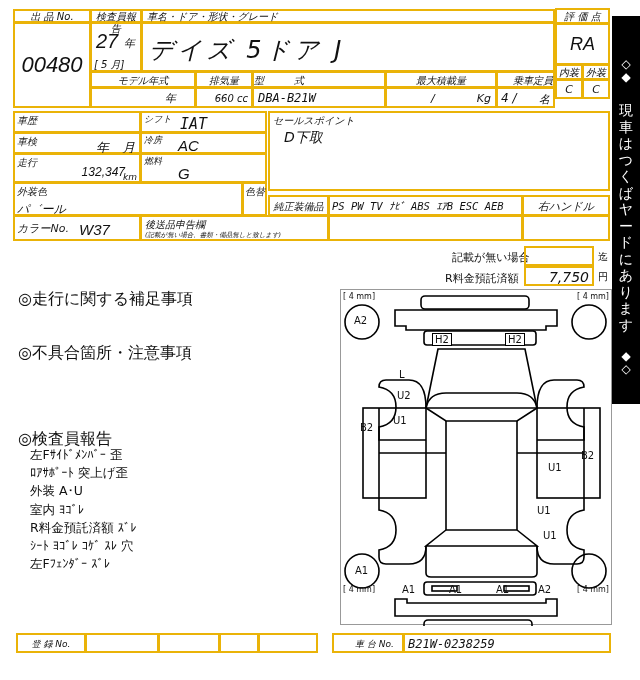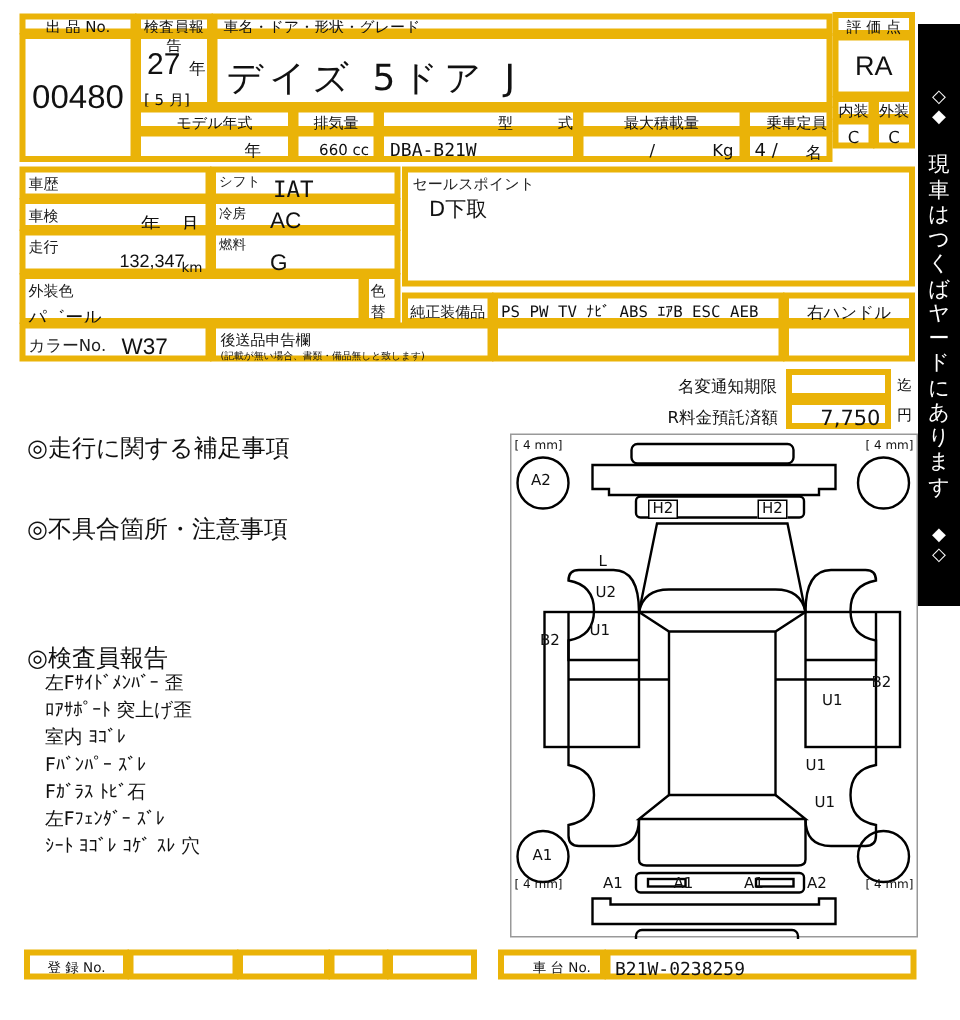--- a/index.html
+++ b/index.html
@@ -1,20 +1,20 @@
 <!DOCTYPE html>
 <html><head>
 <meta charset="utf-8">
 <style>
   html, body { margin:0; padding:0; background:#fff; }
   body { width:640px; height:680px; position:relative; overflow:hidden;
          font-family:"DejaVu Sans", sans-serif; color:#111; }
   .abs { position:absolute; box-sizing:border-box; }
   .lbl { font-size:10px; color:#222; }
-  .cell { position:absolute; box-sizing:border-box; border:4px solid #eab308; }
+  .cell { position:absolute; box-sizing:border-box; border:2px solid #eab308;font-style:italic; }
   .mono { font-family:"DejaVu Sans Mono", monospace; }
   .big { font-family:"Liberation Sans", sans-serif; }
   .center { display:flex; align-items:center; justify-content:center; }
   .side { background:#000; color:#fff; }
   .note { font-size:16px; line-height:18px; }
 </style>
 </head>
 <body>
 
 <div class="cell" style="left:13px;top:9px;width:78px;height:14px;font-size:10px;text-align:center;line-height:12px;">出 品 No.</div>
@@ -36,21 +36,21 @@
 <div class="cell center big" style="left:555px;top:23px;width:55px;height:42px;font-size:18px;">RA</div>
 <div class="cell" style="left:555px;top:64px;width:28px;height:16px;font-size:10px;text-align:center;line-height:14px;">内装</div>
 <div class="cell" style="left:582px;top:64px;width:28px;height:16px;font-size:10px;text-align:center;line-height:14px;">外装</div>
 <div class="cell" style="left:555px;top:79px;width:28px;height:20px;font-size:11px;text-align:center;line-height:18px;">C</div>
 <div class="cell" style="left:582px;top:79px;width:28px;height:20px;font-size:11px;text-align:center;line-height:18px;">C</div>
 
 <div class="cell" style="left:90px;top:71px;width:106px;height:17px;font-size:10px;text-align:center;line-height:15px;">モデル年式</div>
 <div class="cell" style="left:90px;top:87px;width:106px;height:21px;font-size:11px;text-align:right;padding-right:18px;line-height:19px;">年</div>
 <div class="cell" style="left:195px;top:71px;width:58px;height:17px;font-size:10px;text-align:center;line-height:15px;">排気量</div>
 <div class="cell" style="left:195px;top:87px;width:58px;height:21px;font-size:10px;text-align:right;padding-right:3px;line-height:19px;">660 cc</div>
-<div class="cell" style="left:252px;top:71px;width:134px;height:17px;font-size:10px;text-align:right;line-height:15px;white-space:pre;">型　　　式</div>
+<div class="cell" style="left:252px;top:71px;width:134px;height:17px;font-size:10px;text-align:left;line-height:15px;white-space:pre;">型　　　式</div>
 <div class="cell mono" style="left:252px;top:87px;width:134px;height:21px;font-size:12px;padding-left:4px;line-height:19px;">DBA-B21W</div>
 <div class="cell" style="left:385px;top:71px;width:112px;height:17px;font-size:10px;text-align:center;line-height:15px;">最大積載量</div>
 <div class="cell" style="left:385px;top:87px;width:112px;height:21px;">
   <span class="abs" style="left:44px;top:3px;font-size:11px;">/</span>
   <span class="abs" style="right:4px;top:3px;font-size:11px;">Kg</span>
 </div>
 <div class="cell" style="left:496px;top:71px;width:59px;height:17px;font-size:10px;text-align:right;line-height:15px;">乗車定員</div>
 <div class="cell" style="left:496px;top:87px;width:59px;height:21px;">
   <span class="abs" style="left:3px;top:2px;font-size:12px;">4 /</span>
   <span class="abs" style="right:3px;top:3px;font-size:11px;">名</span>
@@ -105,44 +105,44 @@
 <div class="cell" style="left:268px;top:195px;width:61px;height:21px;font-size:10px;line-height:19px;text-align:center;">
   <span>純正装備品</span>
 </div>
 <div class="cell" style="left:328px;top:195px;width:195px;height:21px;">
   <span class="abs mono" style="left:2px;top:3px;font-size:10.5px;white-space:nowrap;">PS PW TV ﾅﾋﾞ ABS ｴｱB ESC AEB</span>
 </div>
 <div class="cell" style="left:522px;top:195px;width:88px;height:21px;font-size:11px;text-align:center;line-height:19px;">
   <span>右ハンドル</span>
 </div>
 
-<span class="abs" style="left:452px;top:250px;font-size:11px;">名変通知期限</span>
+<span class="abs" style="left:452px;top:250px;font-size:11px;">記載が無い場合</span>
 <div class="cell" style="left:524px;top:246px;width:70px;height:20px;"></div>
 <span class="abs" style="left:598px;top:250px;font-size:10px;">迄</span>
 <span class="abs" style="left:445px;top:271px;font-size:11px;">R料金預託済額</span>
 <div class="cell" style="left:524px;top:266px;width:70px;height:20px;text-align:right;padding-right:3px;font-size:14px;line-height:18px;">7,750</div>
 <span class="abs" style="left:598px;top:270px;font-size:10px;">円</span>
 
 <div class="abs side" style="left:612px;top:16px;width:28px;height:388px;">
   <div class="abs" style="left:7px;top:42px;width:14px;font-size:12px;line-height:13px;word-break:break-all;text-align:center;">◇◆</div>
   <div class="abs" style="left:6px;top:86px;width:16px;font-size:14px;line-height:16.5px;word-break:break-all;text-align:center;">現車はつくばヤードにあります</div>
   <div class="abs" style="left:7px;top:334px;width:14px;font-size:12px;line-height:13px;word-break:break-all;text-align:center;">◆◇</div>
 </div>
 
 <div class="abs note" style="left:18px;top:290px;">◎走行に関する補足事項</div>
 <div class="abs note" style="left:18px;top:344px;">◎不具合箇所・注意事項</div>
 <div class="abs note" style="left:18px;top:430px;">◎検査員報告</div>
 <div class="abs note" style="left:30px;top:446px;font-size:12.5px;line-height:18.2px;">
   <div>左Fｻｲﾄﾞﾒﾝﾊﾞｰ 歪</div>
   <div>ﾛｱｻﾎﾟｰﾄ 突上げ歪</div>
+  <div>外装 A･U</div>
   <div>室内 ﾖｺﾞﾚ</div>
-  <div>Fﾊﾞﾝﾊﾟｰ ｽﾞﾚ</div>
-  <div>Fｶﾞﾗｽ ﾄﾋﾞ石</div>
+  <div>R料金預託済額 ｽﾞﾚ</div>
+  <div>ｼｰﾄ ﾖｺﾞﾚ ｺｹﾞ ｽﾚ 穴</div>
   <div>左Fﾌｪﾝﾀﾞｰ ｽﾞﾚ</div>
-  <div>ｼｰﾄ ﾖｺﾞﾚ ｺｹﾞ ｽﾚ 穴</div>
 </div>
 
 <div class="abs" style="left:340px;top:289px;width:272px;height:336px;border:1px solid #999;">
   <svg width="272" height="336" viewBox="0 0 272 336" style="position:absolute;left:0;top:0;">
     <g fill="none" stroke="#000" stroke-width="1.6">
 
       <rect x="80" y="6" width="108" height="13" rx="4"></rect>
       <path d="M54 20 H216 V36 H205 V40 H65 V36 H54 Z"></path>
       <rect x="83" y="41" width="112" height="14" rx="3"></rect>
 

